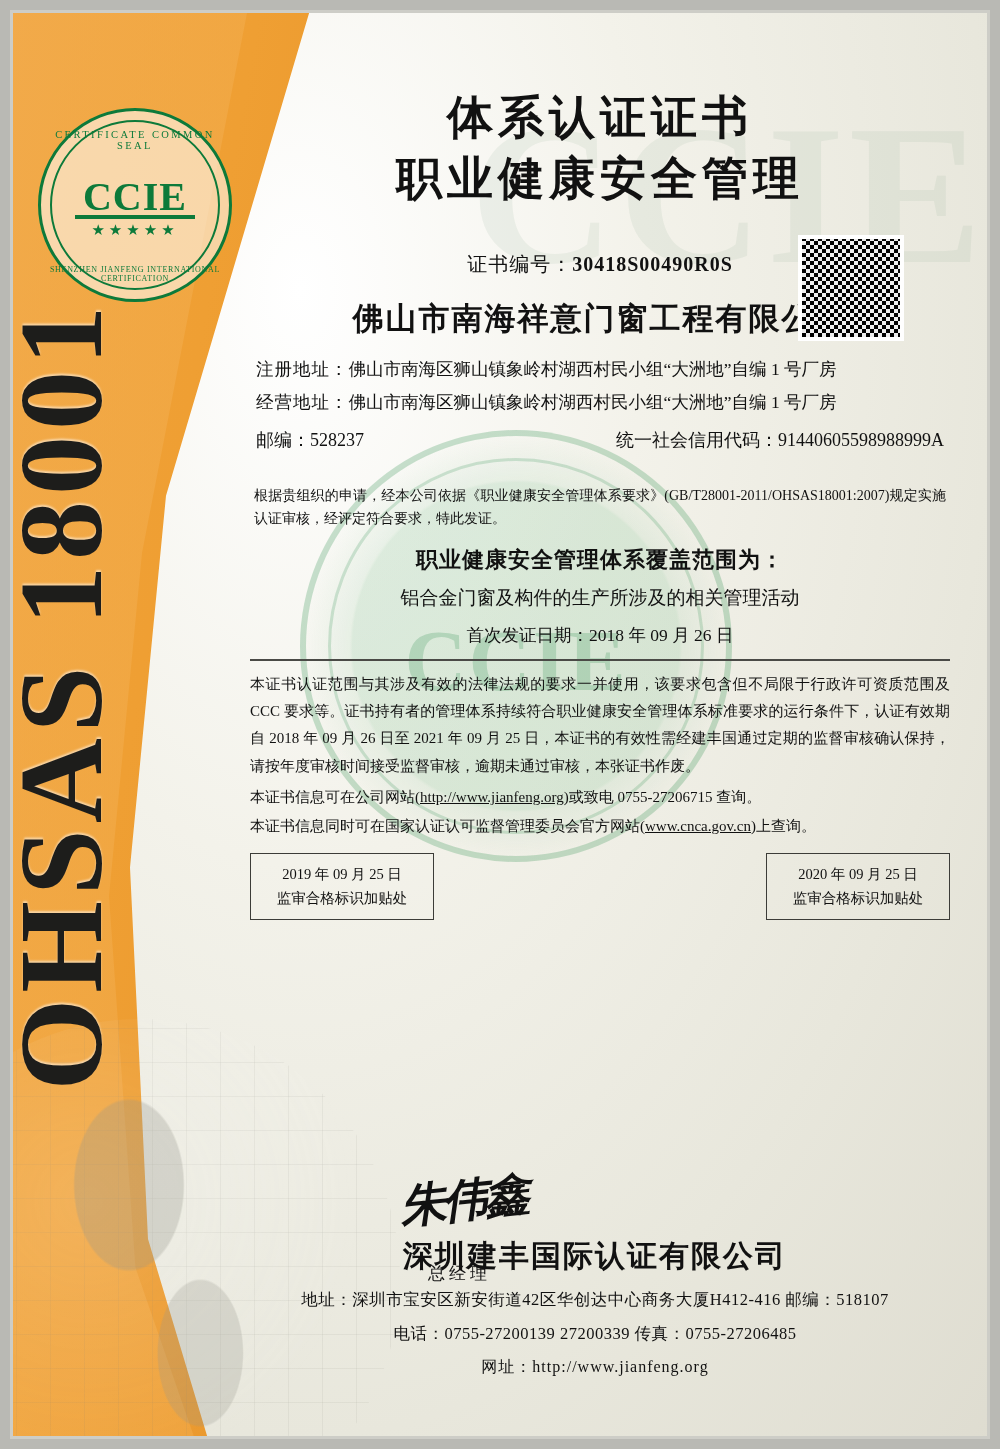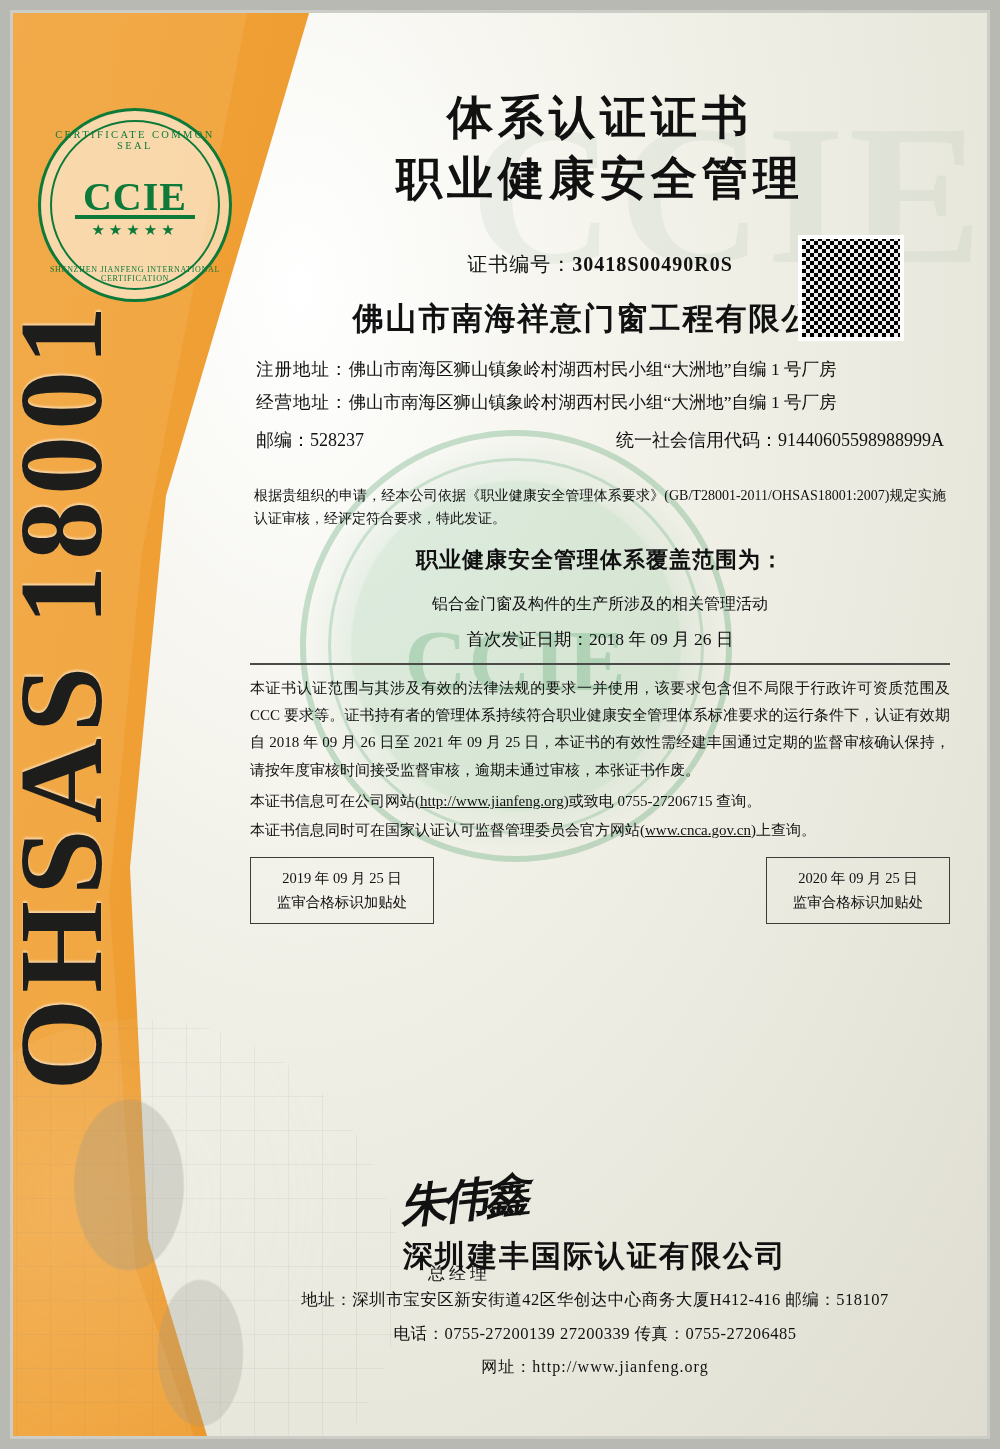--- a/index.html
+++ b/index.html
@@ -147,21 +147,21 @@
   }
   .para{
     margin-top:32px;font-size:14px;line-height:1.68;color:#111;text-align:justify;
     font-family:"Liberation Serif", serif;padding:0 4px;
   }
   .scope-title{
     margin-top:14px;text-align:center;font-size:22px;font-weight:bold;color:#111;
     font-family:"Liberation Serif", serif;letter-spacing:1px;
   }
   .scope-body{
-    margin-top:19px;text-align:center;font-size:16px;color:#111;
+    margin-top:10px;text-align:center;font-size:19px;color:#111;
     font-family:Liberation Mono, monospace;
   }
   .first-issue{
     margin-top:12px;text-align:center;font-size:17.5px;color:#111;
     font-family:"Liberation Serif", serif;
   }
   .rule{
     margin-top:12px;height:2px;background:#4a4a46;width:100%;
   }
   .fine{

